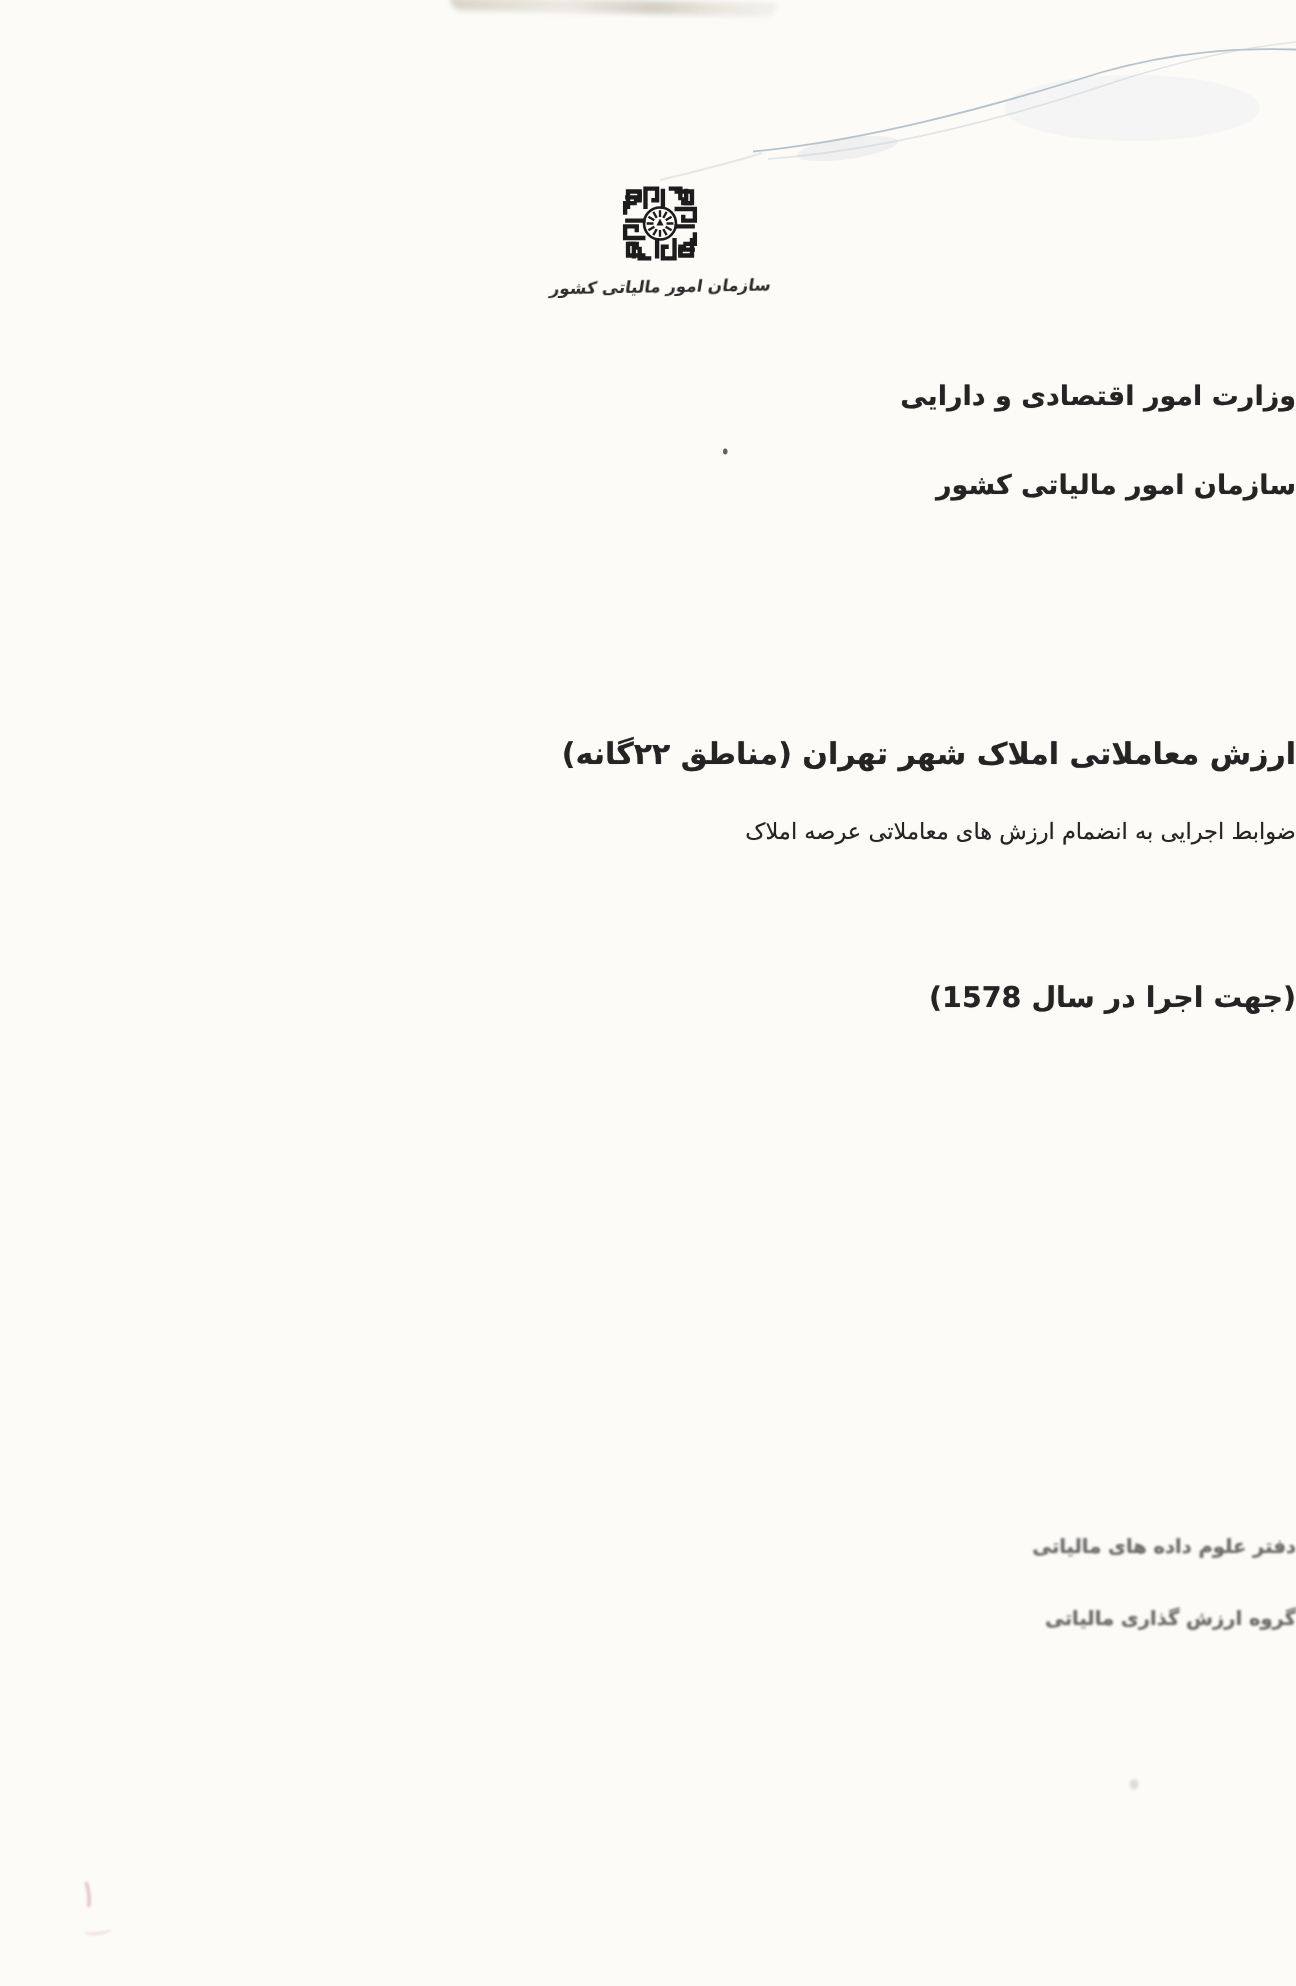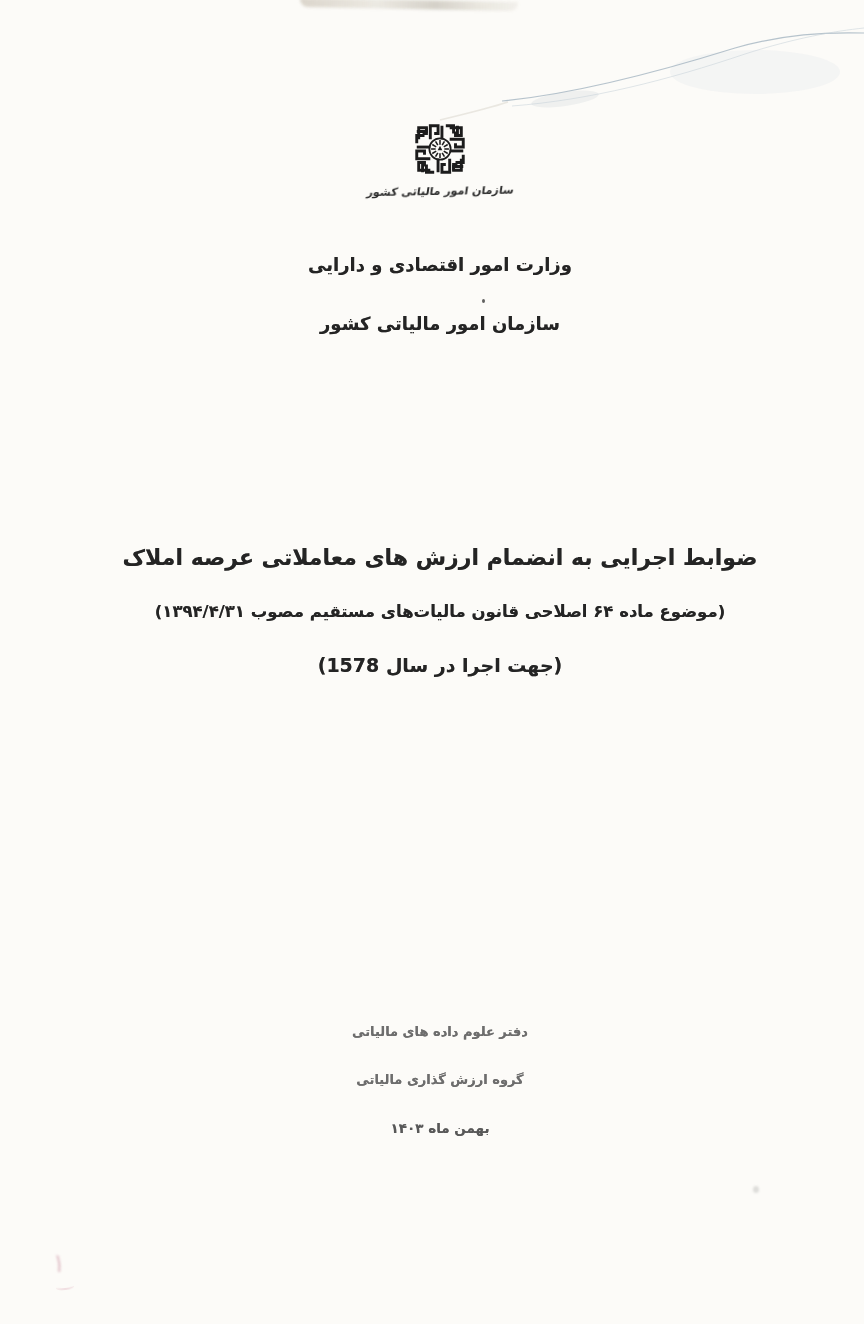--- a/index.html
+++ b/index.html
@@ -9,21 +9,20 @@
     margin: 0 auto;
     background: #fcfbf8;
     overflow: hidden;
     font-family: "DejaVu Sans", sans-serif;
     color: #222;
   }
   .content { position: absolute; top: 0; left: 16px; right: 0; bottom: 0; }
 
   .line {
     position: absolute; left: 0; right: 0;
-    text-align: center;
     direction: rtl;
     white-space: nowrap;
     color: #242424;
     text-shadow: 0 0 0.5px rgba(40,40,40,.55);
   }
 
   
   .logo-block {
     position: absolute; top: 118px; left: 0; right: 0;
     display: flex; flex-direction: column; align-items: center;
@@ -44,21 +43,21 @@
   .ministry     { top: 254px; font-size: 18px; font-weight: 700; }
   .organization { top: 313px; font-size: 18px; font-weight: 700; }
   .stray-dot {
     position: absolute; top: 299px; left: calc(50% + 42px);
     width: 3px; height: 4px; border-radius: 50%;
     background: #3a3a3a; opacity: .8;
   }
 
   
   .title1 { top: 490px; font-size: 20px; font-weight: 700; }
-  .title2 { top: 545px; font-size: 22px; font-weight: 700; }
+  .title2 { top: 545px; font-size: 15px; font-weight: 400; }
   .title3 { top: 602px; font-size: 16.5px; font-weight: 700; }
   .title4 { top: 654px; font-size: 19px; font-weight: 700; }
 
   
   .deputy { top: 974px; font-size: 16px; font-weight: 700; color: #2d2d2d; }
   .office { top: 1024px; font-size: 13px; font-weight: 700; color: #6d6d6d; filter: blur(.55px); }
   .group  { top: 1072px; font-size: 13px; font-weight: 700; color: #6d6d6d; filter: blur(.55px); }
   .pubdate{ top: 1120px; font-size: 13.5px; font-weight: 700; color: #585858; filter: blur(.45px); }
 
   
@@ -148,27 +147,26 @@
         </g>
         <path d="M32 28.6 L34.4 33.4 H29.6 Z" fill="#1c1c1c"></path>
       </svg>
       <div class="logo-caption">سازمان امور مالیاتی کشور</div>
     </div>
 
     <div class="line ministry">وزارت امور اقتصادی و دارایی</div>
     <div class="stray-dot"></div>
     <div class="line organization">سازمان امور مالیاتی کشور</div>
 
+    <div class="line title1">ارزش معاملاتی املاک شهر تهران (مناطق ۲۲گانه)</div>
     <div class="line title2">ضوابط اجرایی به انضمام ارزش های معاملاتی عرصه املاک</div>
-    <div class="line title3">(موضوع ماده ۶۴ اصلاحی قانون مالیات‌های مستقیم مصوب ۱۳۹۴/۴/۳۱)</div>
     <div class="line title4">(جهت اجرا در سال 1578)</div>
 
     <div class="line office">دفتر علوم داده های مالیاتی</div>
     <div class="line group">گروه ارزش گذاری مالیاتی</div>
-    <div class="line pubdate">بهمن ماه ۱۴۰۳</div>
 
   </div>
 
   <div class="page-mark">۱</div>
   <div class="page-mark-tail"></div>
 
   <div class="speck"></div>
 
 </div>
 

